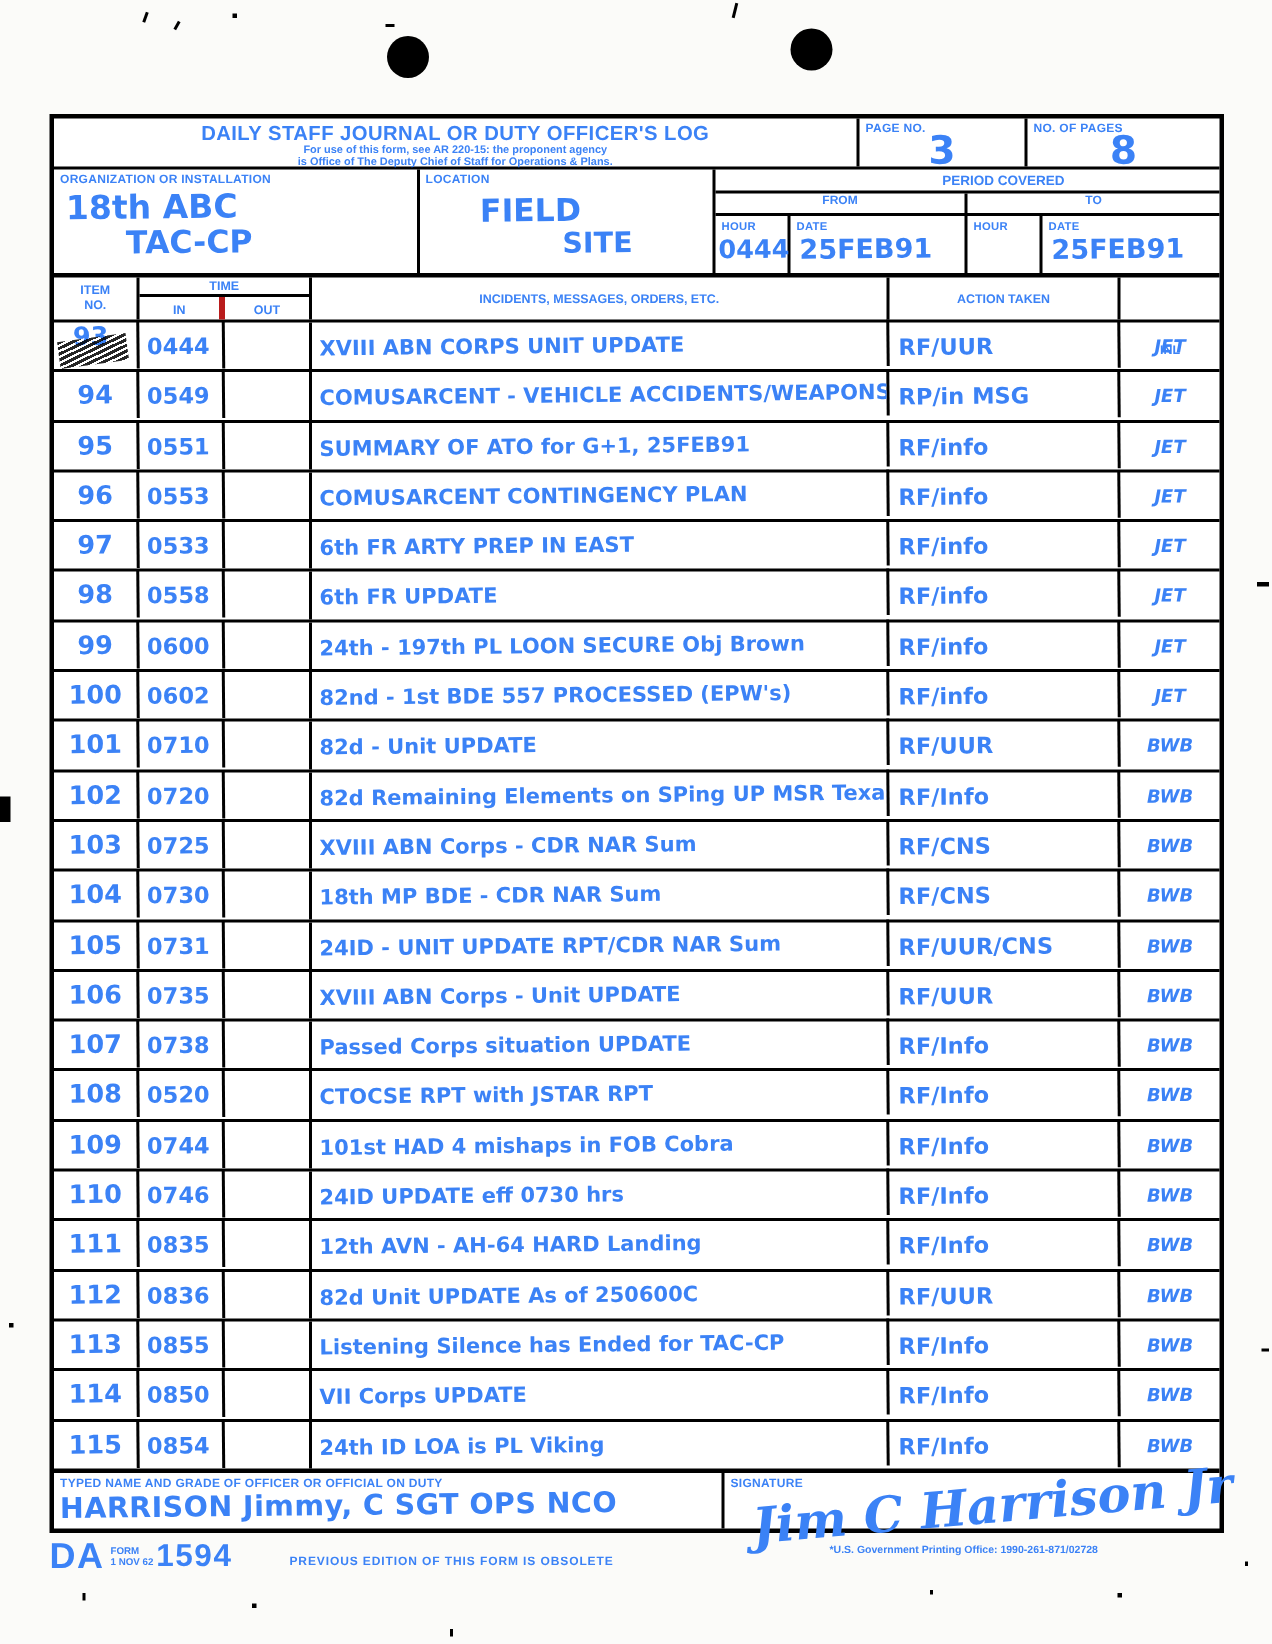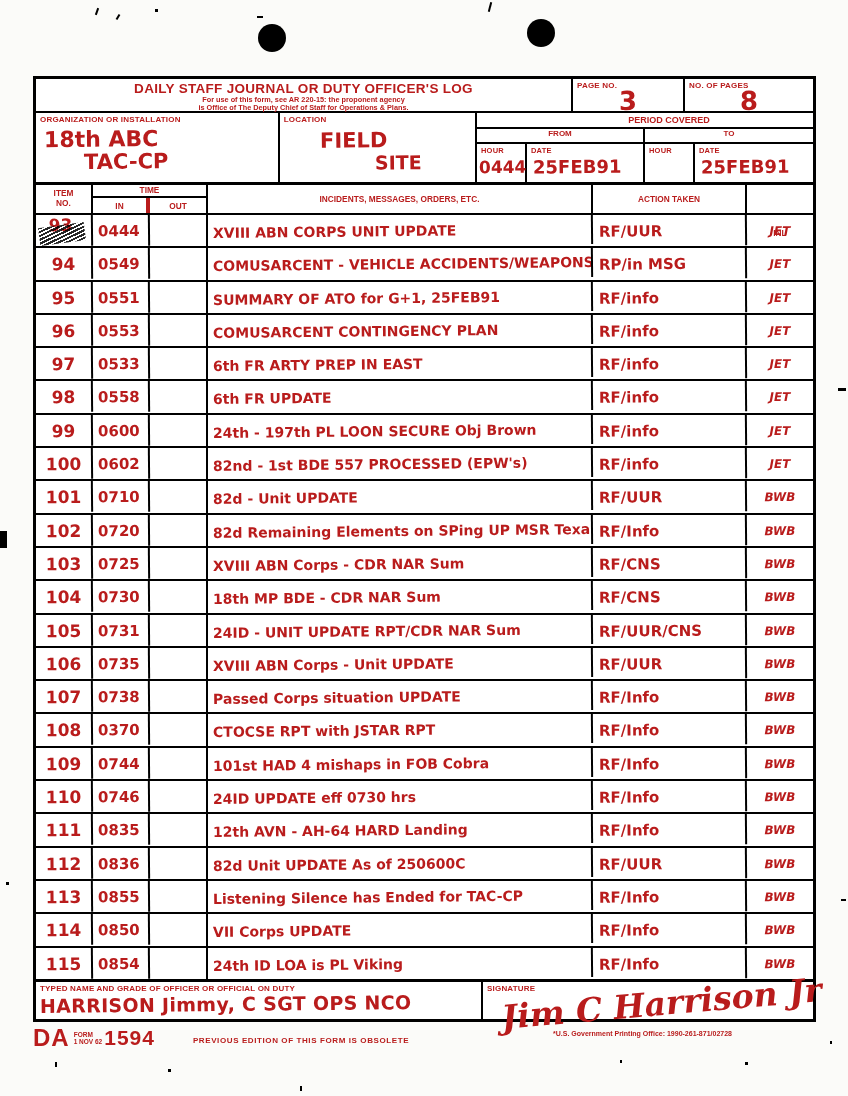--- a/index.html
+++ b/index.html
@@ -1,16 +1,16 @@
 <!DOCTYPE html>
 <html><head>
 <meta charset="utf-8">
 <style>
   html,body{margin:0;padding:0;}
-  .page{position:relative;width:848px;height:1096px;background:#fbfbf9;color:#b91c1c;
+  .page{position:relative;width:848px;height:1096px;background:#fbfbf9;color:#3b82f6;
         font-family:"Liberation Sans",sans-serif;overflow:hidden;}
   .form{position:absolute;left:33px;top:76px;width:783px;height:946px;background:#fff;
         border:3px solid #000;box-sizing:border-box;display:flex;flex-direction:column;}
   .tlabel{font-size:8px;font-weight:bold;padding:2px 0 0 4px;letter-spacing:.2px;}
   .hw{font-family:"DejaVu Sans",sans-serif;font-weight:700;transform:rotate(-0.6deg);}
   
   .r-title{height:34px;display:flex;border-bottom:2px solid #000;box-sizing:border-box;}
   .c-title{width:537px;border-right:2px solid #000;text-align:center;padding-top:2px;box-sizing:border-box;}
   .f-title{font-size:13.5px;font-weight:bold;letter-spacing:.3px;}
   .f-sub{font-size:7.3px;font-weight:bold;line-height:1.12;}
@@ -314,21 +314,21 @@
     <div class="cell item hw">107</div>
     <div class="cell tin hw">0738</div>
     <div class="cell tout"></div>
     <div class="cell desc hw">Passed Corps situation UPDATE</div>
     <div class="cell act hw">RF/Info</div>
     <div class="cell inl hw">BWB</div>
   </div>
 
   <div class="trow">
     <div class="cell item hw">108</div>
-    <div class="cell tin hw">0370</div>
+    <div class="cell tin hw">0520</div>
     <div class="cell tout"></div>
     <div class="cell desc hw">CTOCSE RPT with JSTAR RPT</div>
     <div class="cell act hw">RF/Info</div>
     <div class="cell inl hw">BWB</div>
   </div>
 
   <div class="trow">
     <div class="cell item hw">109</div>
     <div class="cell tin hw">0744</div>
     <div class="cell tout"></div>

